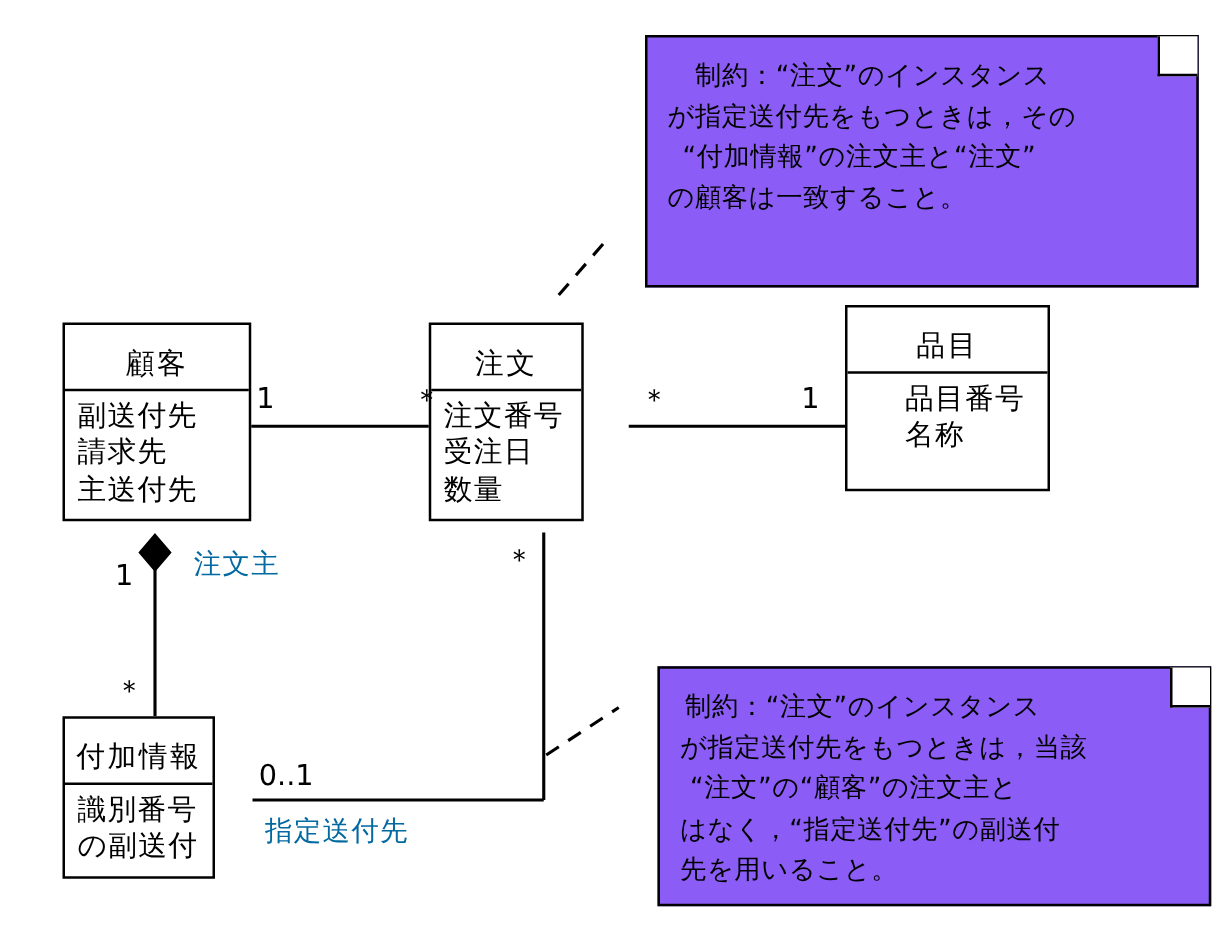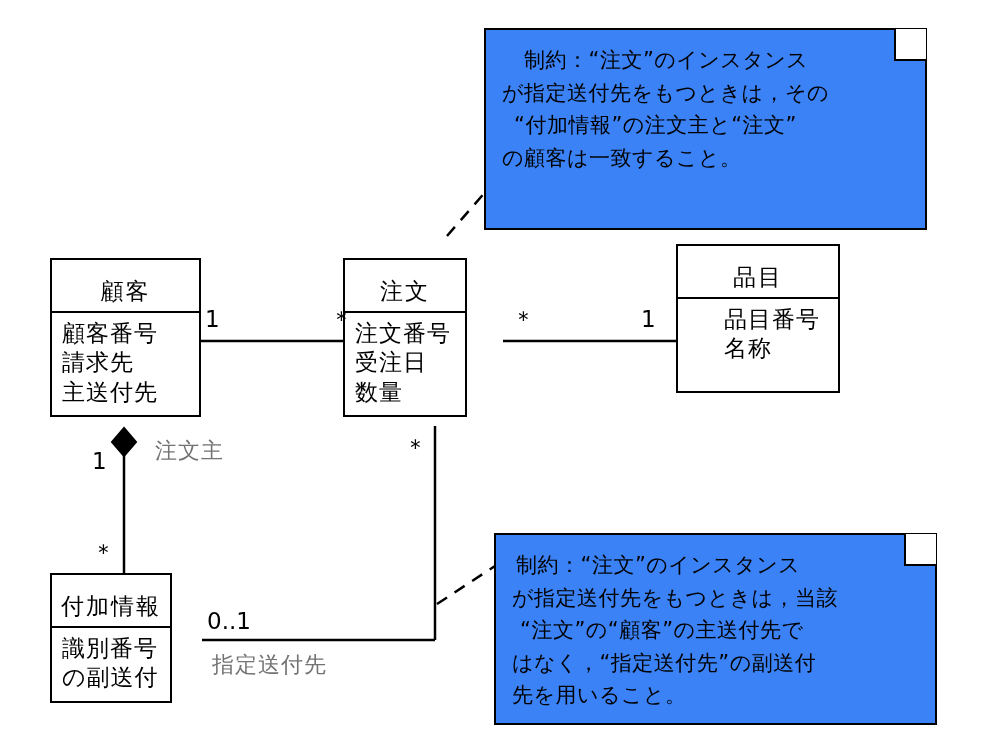--- a/index.html
+++ b/index.html
@@ -35,45 +35,46 @@
   .cls-attrs {
     padding: 6px 10px 8px 10px;
     font-size: 23px;
     line-height: 1.28;
     letter-spacing: 1px;
     white-space: nowrap;
   }
   .note {
     position: absolute;
     border: 2px solid #000;
-    background: #3b82f6;
+    background: #8b5cf6;
     box-sizing: border-box;
     font-size: 21px;
     line-height: 1.55;
     letter-spacing: 0.5px;
     padding: 14px 16px 10px 16px;
+    margin-left: 32px;
   }
   .note-corner {
     position: absolute;
     top: -1px;
     right: -1px;
     width: 32px;
     height: 32px;
     background: #fff;
     border-bottom: 2px solid #000;
     border-left: 2px solid #000;
     box-sizing: border-box;
     transform: skewX(0deg);
   }
   .lbl {
     position: absolute;
     font-size: 22px;
     letter-spacing: 1px;
     white-space: nowrap;
-    color: #737373;
+    color: #0369a1;
   }
   .mult {
     position: absolute;
     font-size: 23px;
     white-space: nowrap;
     color: #000;
   }
   svg.overlay {
     position: absolute;
     left: 0;
@@ -101,21 +102,21 @@
     <line x1="435" y1="426" x2="435" y2="640" stroke="#000" stroke-width="2.5"></line>
     <line x1="435" y1="640" x2="202" y2="640" stroke="#000" stroke-width="2.5"></line>
 
     <line x1="447" y1="236" x2="487" y2="190" stroke="#000" stroke-width="2.5" stroke-dasharray="12,9"></line>
     <line x1="437" y1="604" x2="495" y2="566" stroke="#000" stroke-width="2.5" stroke-dasharray="12,9"></line>
   </svg>
 
   <div class="cls" style="left:50px; top:258px; width:151px;">
     <div class="cls-name">顧客</div>
     <div class="cls-attrs">
-      <div>顧客番号</div>
+      <div>副送付先</div>
       <div>請求先</div>
       <div>主送付先</div>
     </div>
   </div>
 
   <div class="cls" style="left:343px; top:258px; width:124px;">
     <div class="cls-name">注文</div>
     <div class="cls-attrs">
       <div>注文番号</div>
       <div>受注日</div>
@@ -156,18 +157,18 @@
     <div style="padding-left:22px;">制約：“注文”のインスタンス</div>
     <div>が指定送付先をもつときは，その</div>
     <div style="padding-left:12px;">“付加情報”の注文主と“注文”</div>
     <div>の顧客は一致すること。</div>
   </div>
 
   <div class="note" style="left:494px; top:533px; width:443px; height:192px;">
     <div class="note-corner"></div>
     <div style="padding-left:4px;">制約：“注文”のインスタンス</div>
     <div>が指定送付先をもつときは，当該</div>
-    <div style="padding-left:8px;">“注文”の“顧客”の主送付先で</div>
+    <div style="padding-left:8px;">“注文”の“顧客”の注文主と</div>
     <div>はなく，“指定送付先”の副送付</div>
     <div>先を用いること。</div>
   </div>
 
 </div>
 
 </body></html>

